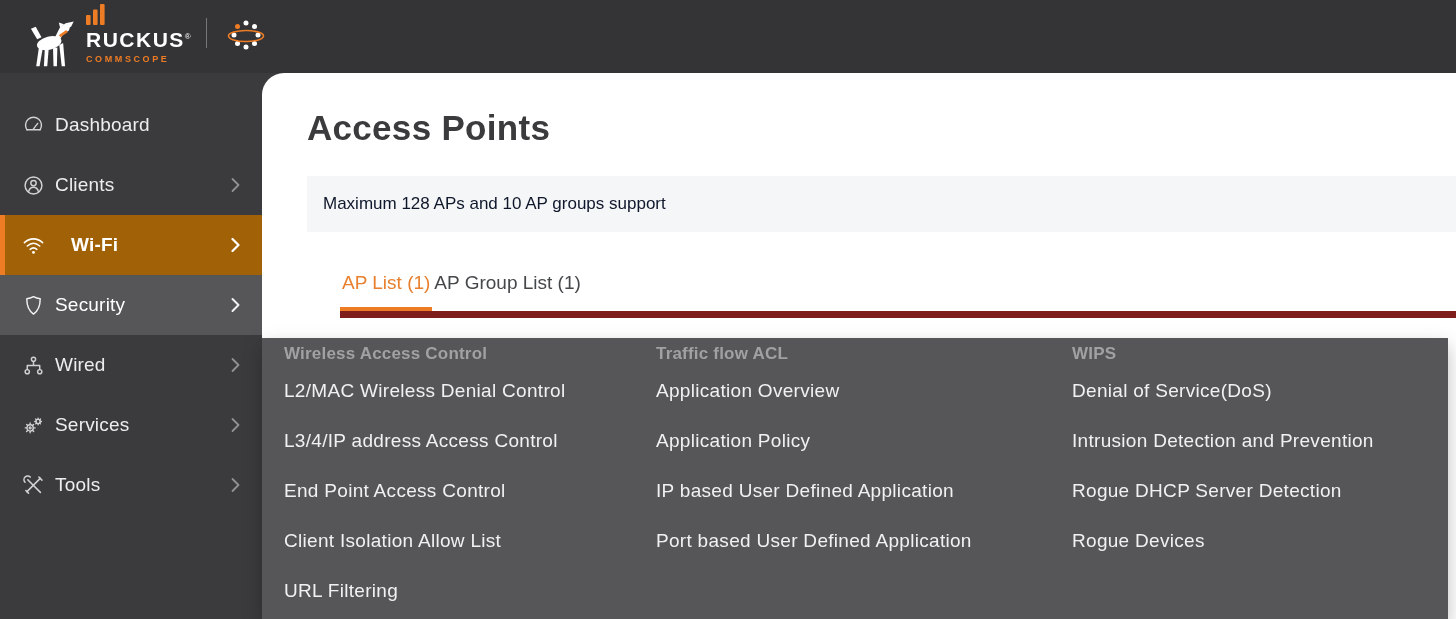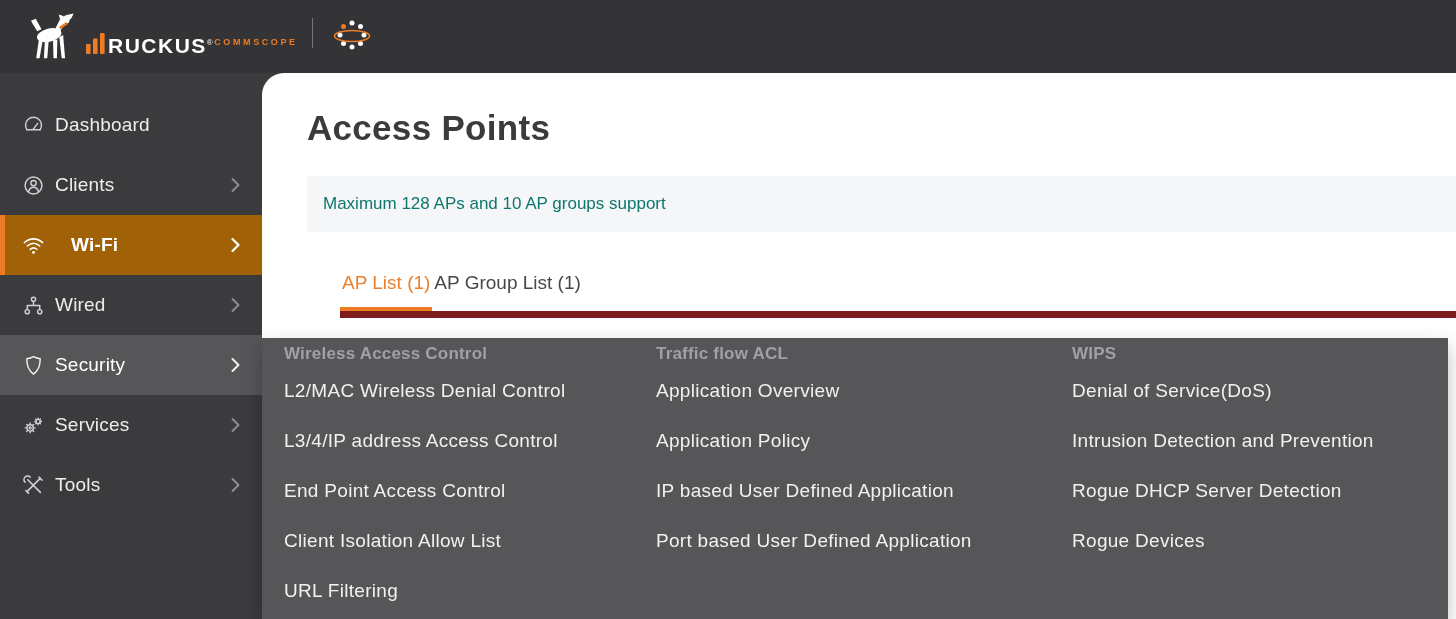--- a/index.html
+++ b/index.html
@@ -14,21 +14,21 @@
   
   .topbar {
     position: absolute; top: 0; left: 0; right: 0; height: 73px;
     background: #343437;
     display: flex; align-items: center;
     padding-left: 26px;
     z-index: 30;
   }
   .brand { display: flex; align-items: flex-end; }
   .dog-svg { display: block; }
-  .brand-text { display: flex; flex-direction: row; margin-left: 4px; padding-bottom: 6px; }
+  .brand-text { display: flex; flex-direction: column; margin-left: 4px; padding-bottom: 6px; }
   .brand-bars { margin-bottom: 2px; }
   .brand-name {
     color: #FFFFFF; font-size: 21px; font-weight: 700;
     letter-spacing: 1.5px; line-height: 20px;
   }
   .brand-name sup { font-size: 8px; font-weight: 400; vertical-align: super; }
   .brand-sub {
     color: #ED7C24; font-size: 9px; font-weight: 700;
     letter-spacing: 2.6px; margin-top: 4px;
   }
@@ -69,21 +69,21 @@
   .page-title {
     margin: 0; padding-top: 34px;
     font-size: 35px; font-weight: 600; line-height: 42px;
     color: #3B3B3D; letter-spacing: .3px;
   }
   .notice-bar {
     margin-top: 27px; height: 56px;
     background: #F5F6F8;
     display: flex; align-items: center;
     padding-left: 16px;
-    font-size: 17px; color: #0f766e;
+    font-size: 17px; color: #0f172a;
   }
   .tabs {
     margin-top: 40px;
     display: flex; 
     border-bottom: 7px solid #7f1d1d;
     margin-left: 33px;
   }
   .tab {
     font-size: 19px; color: #45484B;
     padding: 0 2px 13px 2px;
@@ -198,46 +198,46 @@
         </svg>
       </span>
       <span class="nav-label">Wi-Fi</span>
       <span class="nav-chevron">
         <svg width="9" height="15" viewBox="0 0 9 15" fill="none" stroke="currentColor" stroke-width="2.2" stroke-linecap="round" stroke-linejoin="round">
             <polyline points="1.5,1.5 7.5,7.5 1.5,13.5"></polyline>
           </svg>
       </span>
     </li>
 
+    <li class="nav-item hovered">
+      <span class="nav-icon">
+        <svg width="23" height="23" viewBox="0 0 24 24" fill="none" stroke="currentColor" stroke-width="1.5" stroke-linecap="round" stroke-linejoin="round">
+          <path d="M12 2.8 C14.5 4.2 17 4.8 19 5 C19 10.5 18.5 16.5 12 21 C5.5 16.5 5 10.5 5 5 C7 4.8 9.5 4.2 12 2.8 Z"></path>
+        </svg>
+      </span>
+      <span class="nav-label">Security</span>
+      <span class="nav-chevron">
+        <svg width="9" height="15" viewBox="0 0 9 15" fill="none" stroke="currentColor" stroke-width="2" stroke-linecap="round" stroke-linejoin="round">
+            <polyline points="1.5,1.5 7.5,7.5 1.5,13.5"></polyline>
+          </svg>
+      </span>
+    </li>
+
     <li class="nav-item">
       <span class="nav-icon">
         <svg width="23" height="23" viewBox="0 0 24 24" fill="none" stroke="currentColor" stroke-width="1.5" stroke-linecap="round" stroke-linejoin="round">
           <circle cx="12" cy="5.5" r="2.2"></circle>
           <circle cx="5.5" cy="18.5" r="2.2"></circle>
           <circle cx="18.5" cy="18.5" r="2.2"></circle>
           <path d="M12 7.7 V12 M12 12 H5.5 V16.3 M12 12 H18.5 V16.3"></path>
         </svg>
       </span>
       <span class="nav-label">Wired</span>
       <span class="nav-chevron">
         <svg width="9" height="15" viewBox="0 0 9 15" fill="none" stroke="currentColor" stroke-width="1.8" stroke-linecap="round" stroke-linejoin="round">
-            <polyline points="1.5,1.5 7.5,7.5 1.5,13.5"></polyline>
-          </svg>
-      </span>
-    </li>
-
-    <li class="nav-item hovered">
-      <span class="nav-icon">
-        <svg width="23" height="23" viewBox="0 0 24 24" fill="none" stroke="currentColor" stroke-width="1.5" stroke-linecap="round" stroke-linejoin="round">
-          <path d="M12 2.8 C14.5 4.2 17 4.8 19 5 C19 10.5 18.5 16.5 12 21 C5.5 16.5 5 10.5 5 5 C7 4.8 9.5 4.2 12 2.8 Z"></path>
-        </svg>
-      </span>
-      <span class="nav-label">Security</span>
-      <span class="nav-chevron">
-        <svg width="9" height="15" viewBox="0 0 9 15" fill="none" stroke="currentColor" stroke-width="2" stroke-linecap="round" stroke-linejoin="round">
             <polyline points="1.5,1.5 7.5,7.5 1.5,13.5"></polyline>
           </svg>
       </span>
     </li>
 
     <li class="nav-item">
       <span class="nav-icon">
         <svg width="23" height="23" viewBox="0 0 24 24" fill="none" stroke="currentColor" stroke-width="1.4" stroke-linecap="round">
           <circle cx="8.5" cy="14.5" r="3.3"></circle>
           <circle cx="8.5" cy="14.5" r="1"></circle>

